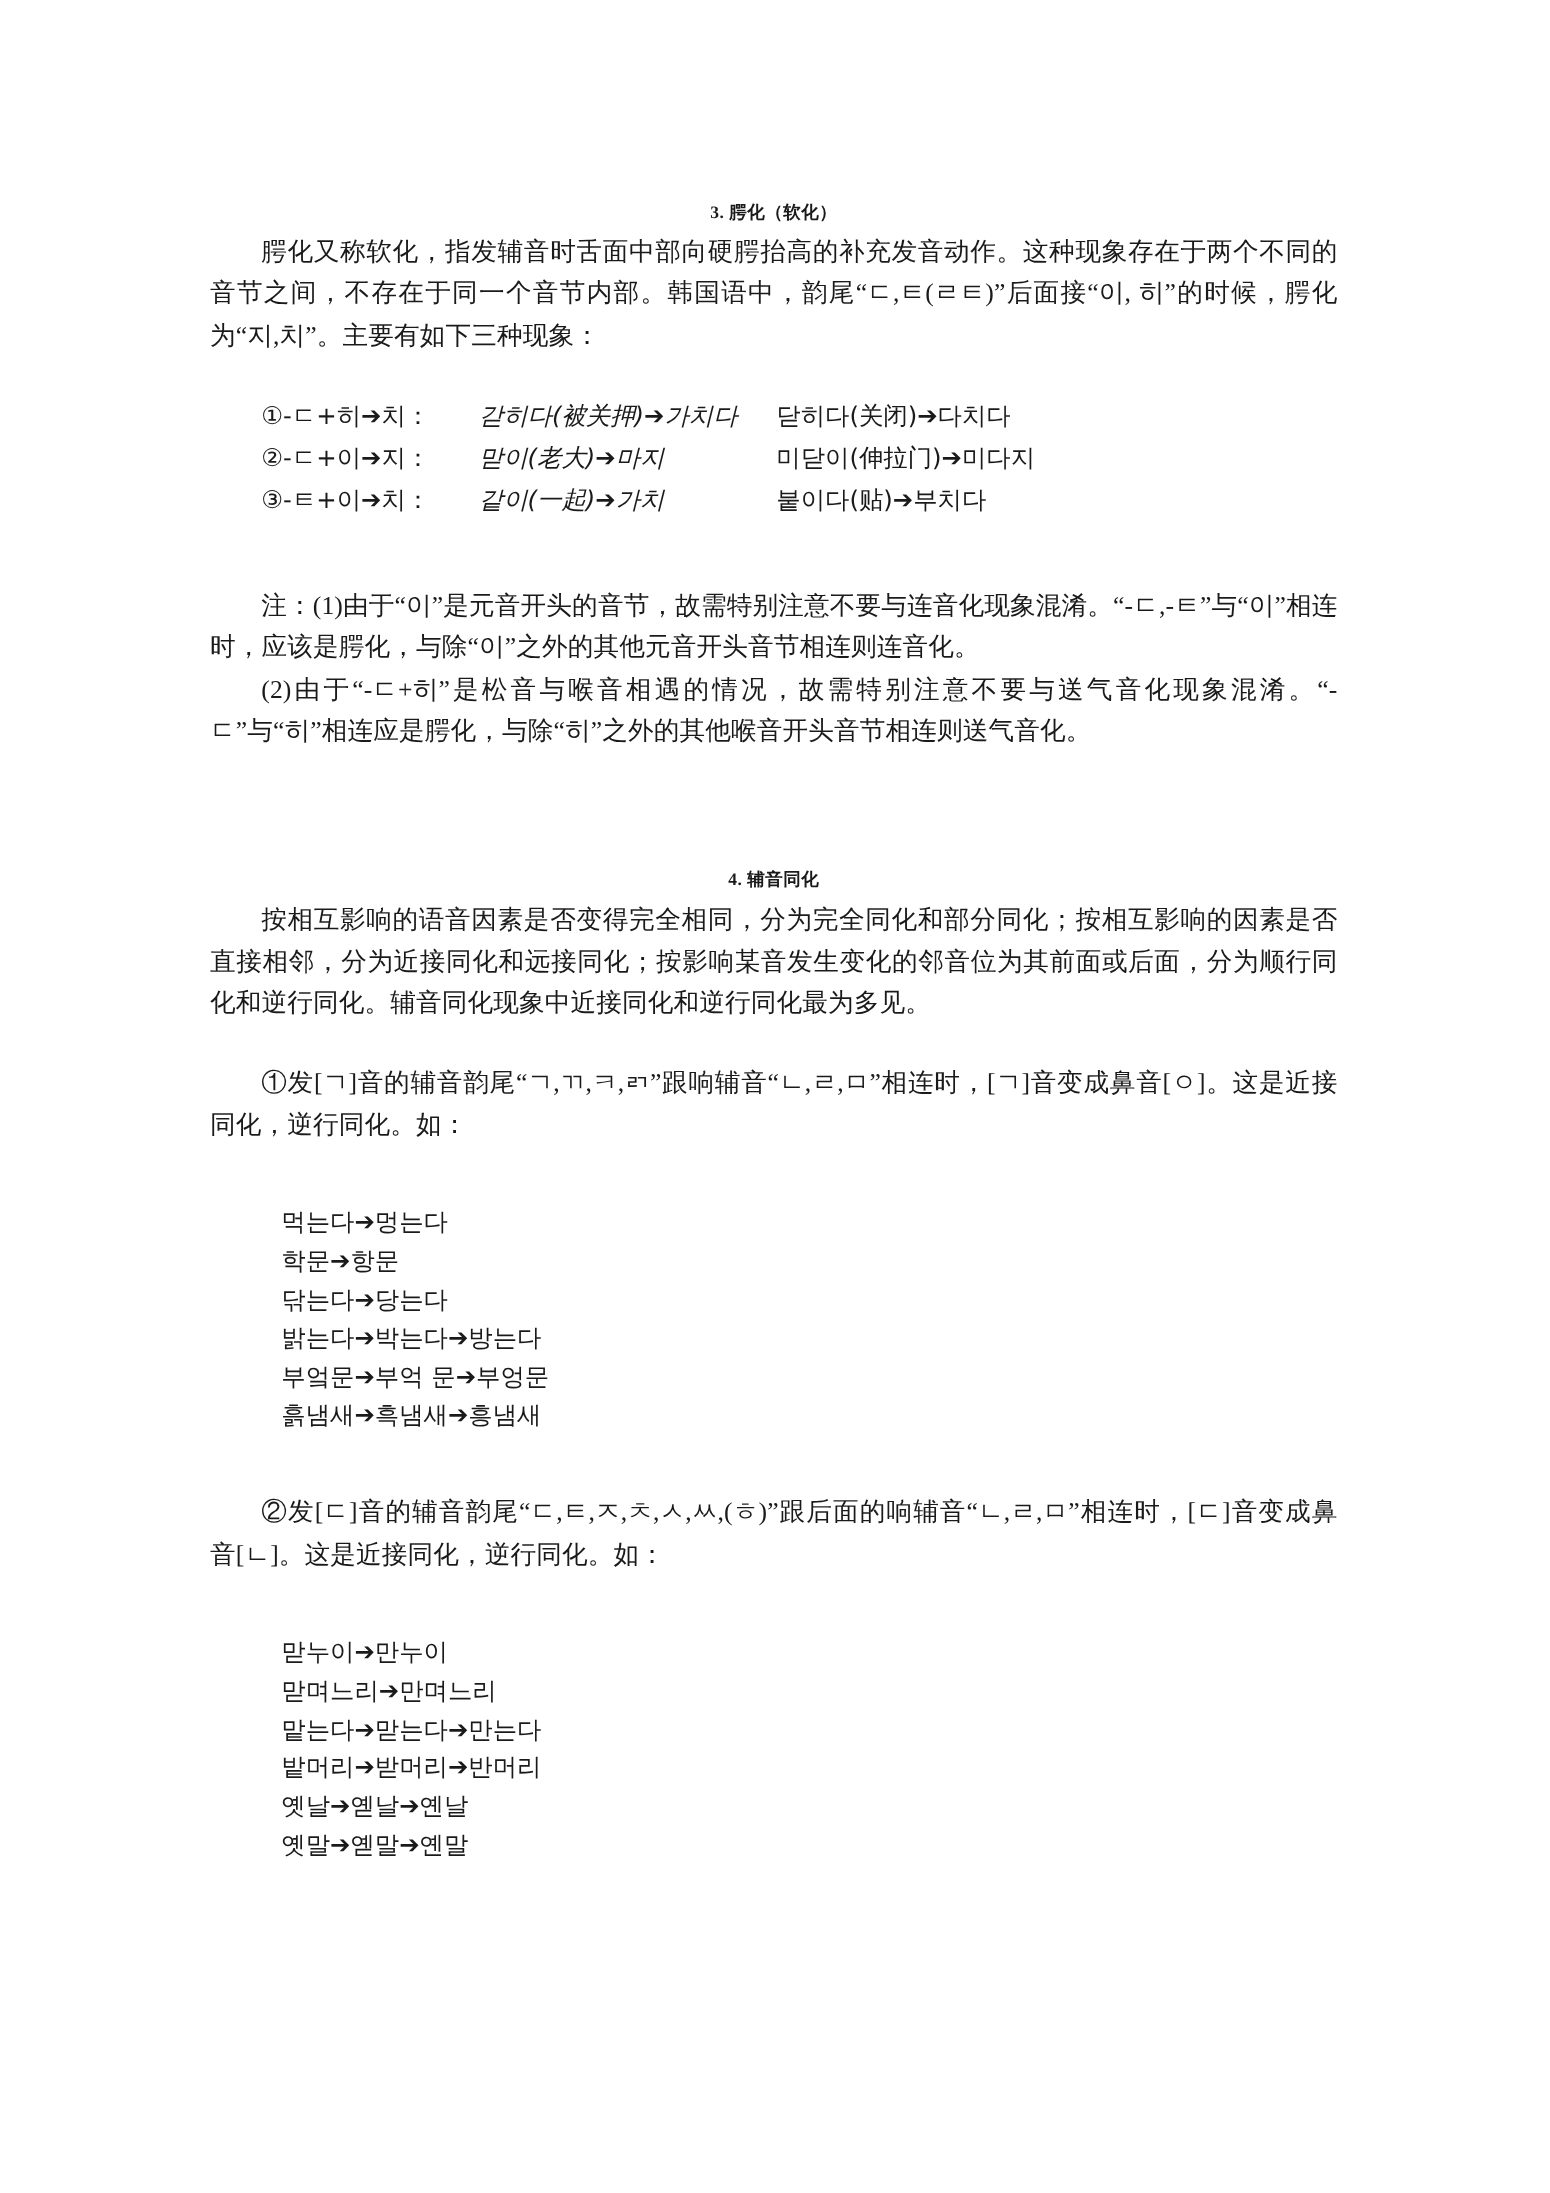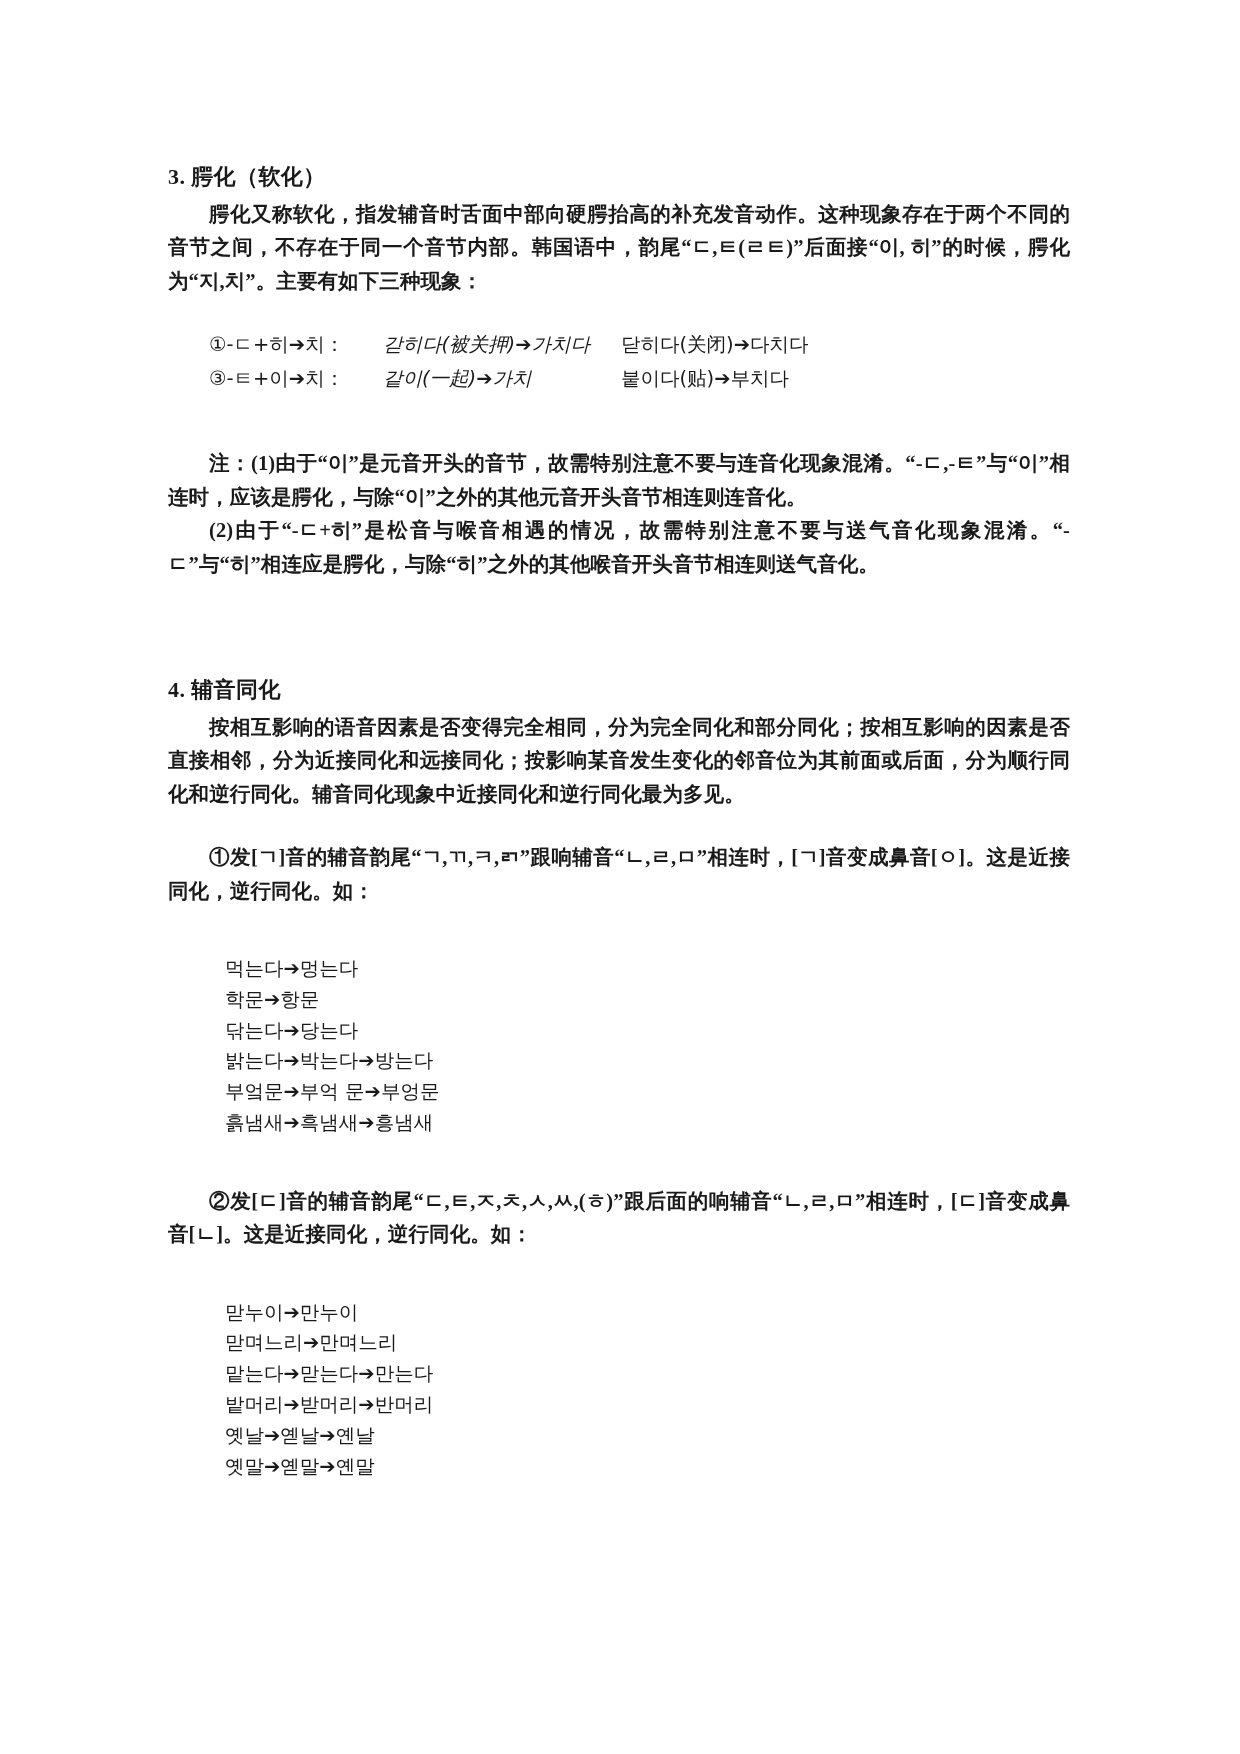--- a/index.html
+++ b/index.html
@@ -26,34 +26,34 @@
     position: absolute;
     left: 168px;
     top: 160px;
     width: 902px;
   }
 
   
   .heading {
     font-family: "Liberation Serif", "DejaVu Serif", serif;
     font-weight: bold;
-    font-size: 22px;
+    font-size: 14px;
     letter-spacing: 0.4px;
     margin: 0 0 5px 0;
     line-height: 1.5;
+    text-align: center;
   }
   .para {
     font-size: 20.5px;
     line-height: 1.63;
     margin: 0;
     text-align: justify;
     text-justify: inter-ideograph;
     text-indent: 41px;
     letter-spacing: 0.1px;
-    font-weight: bold;
   }
   .spacer-md { height: 30px; }
   .spacer-lg { height: 52px; }
   .spacer-xl { height: 92px; }
 
   
   .ex-block {
     margin: 0;
     padding-left: 41px;
   }
@@ -108,20 +108,25 @@
 
     <div class="spacer-md"></div>
 
     <div class="ex-block">
       <div class="ex-row">
         <span class="ex-rule kr">①-ㄷ+히➔치：</span>
         <span class="ex-a kr">갇히다(被关押)➔가치다</span>
         <span class="ex-b kr">닫히다(关闭)➔다치다</span>
       </div>
       <div class="ex-row">
+        <span class="ex-rule kr">②-ㄷ+이➔지：</span>
+        <span class="ex-a kr">맏이(老大)➔마지</span>
+        <span class="ex-b kr">미닫이(伸拉门)➔미다지</span>
+      </div>
+      <div class="ex-row">
         <span class="ex-rule kr">③-ㅌ+이➔치：</span>
         <span class="ex-a kr">같이(一起)➔가치</span>
         <span class="ex-b kr">붙이다(贴)➔부치다</span>
       </div>
     </div>
 
     <div class="spacer-lg"></div>
 
     <p class="para">注：(1)由于“이”是元音开头的音节，故需特别注意不要与连音化现象混淆。“-ㄷ,-ㅌ”与“이”相连时，应该是腭化，与除“이”之外的其他元音开头音节相连则连音化。</p>
     <p class="para">(2)由于“-ㄷ+히”是松音与喉音相遇的情况，故需特别注意不要与送气音化现象混淆。“-ㄷ”与“히”相连应是腭化，与除“히”之外的其他喉音开头音节相连则送气音化。</p>

